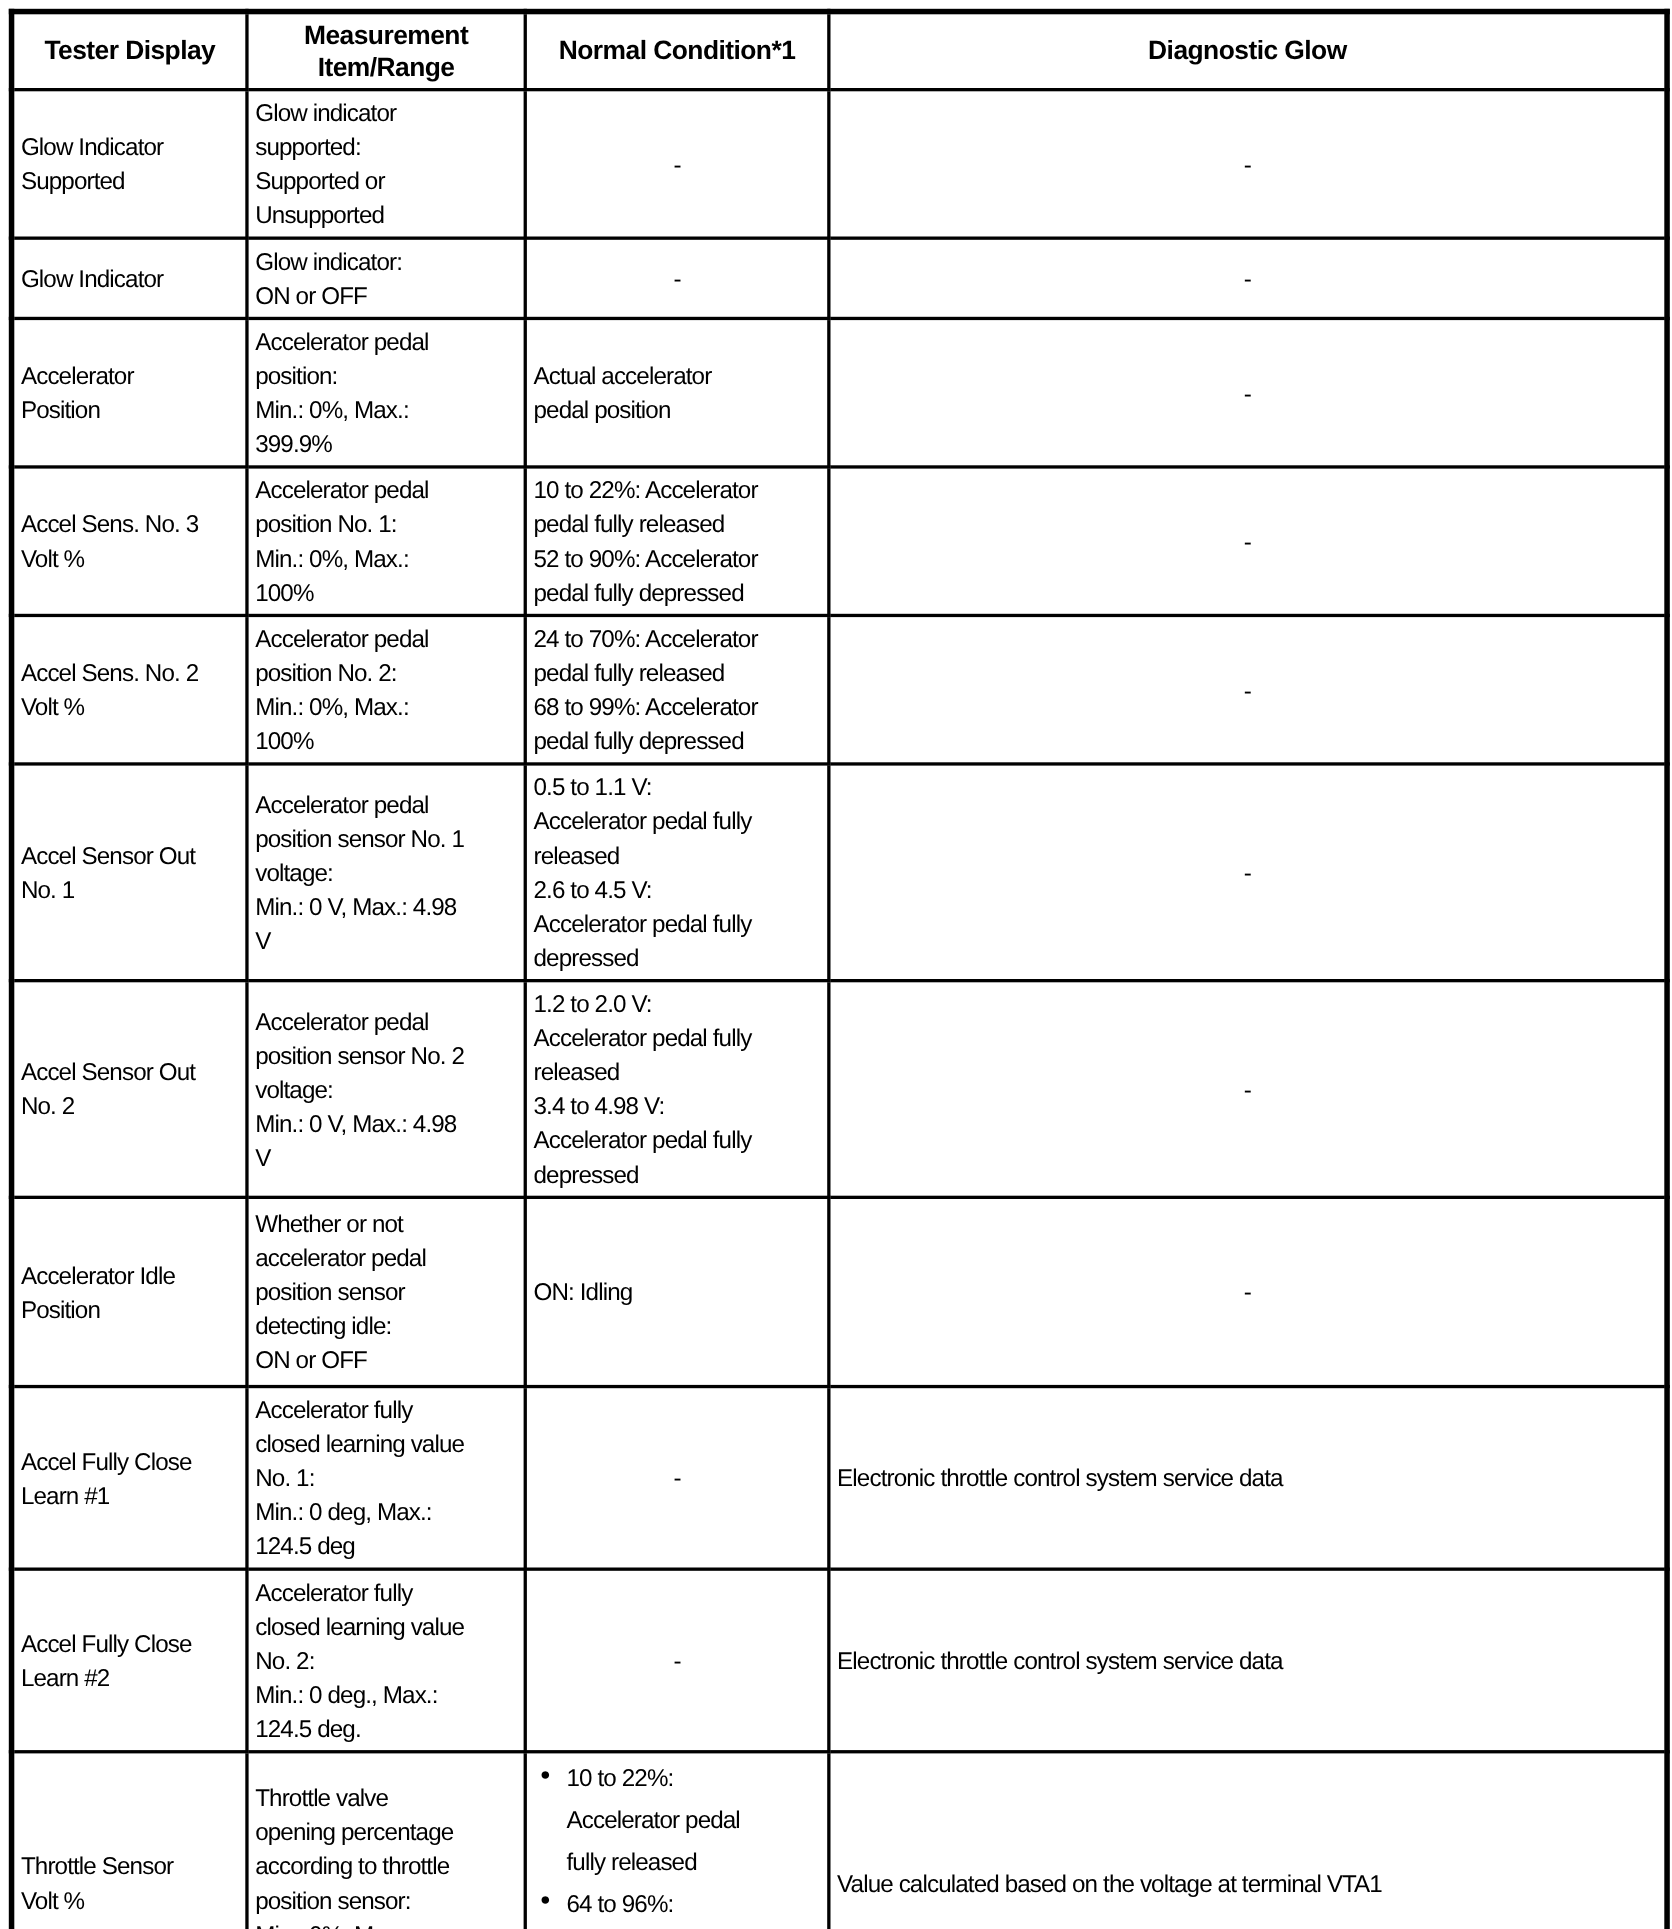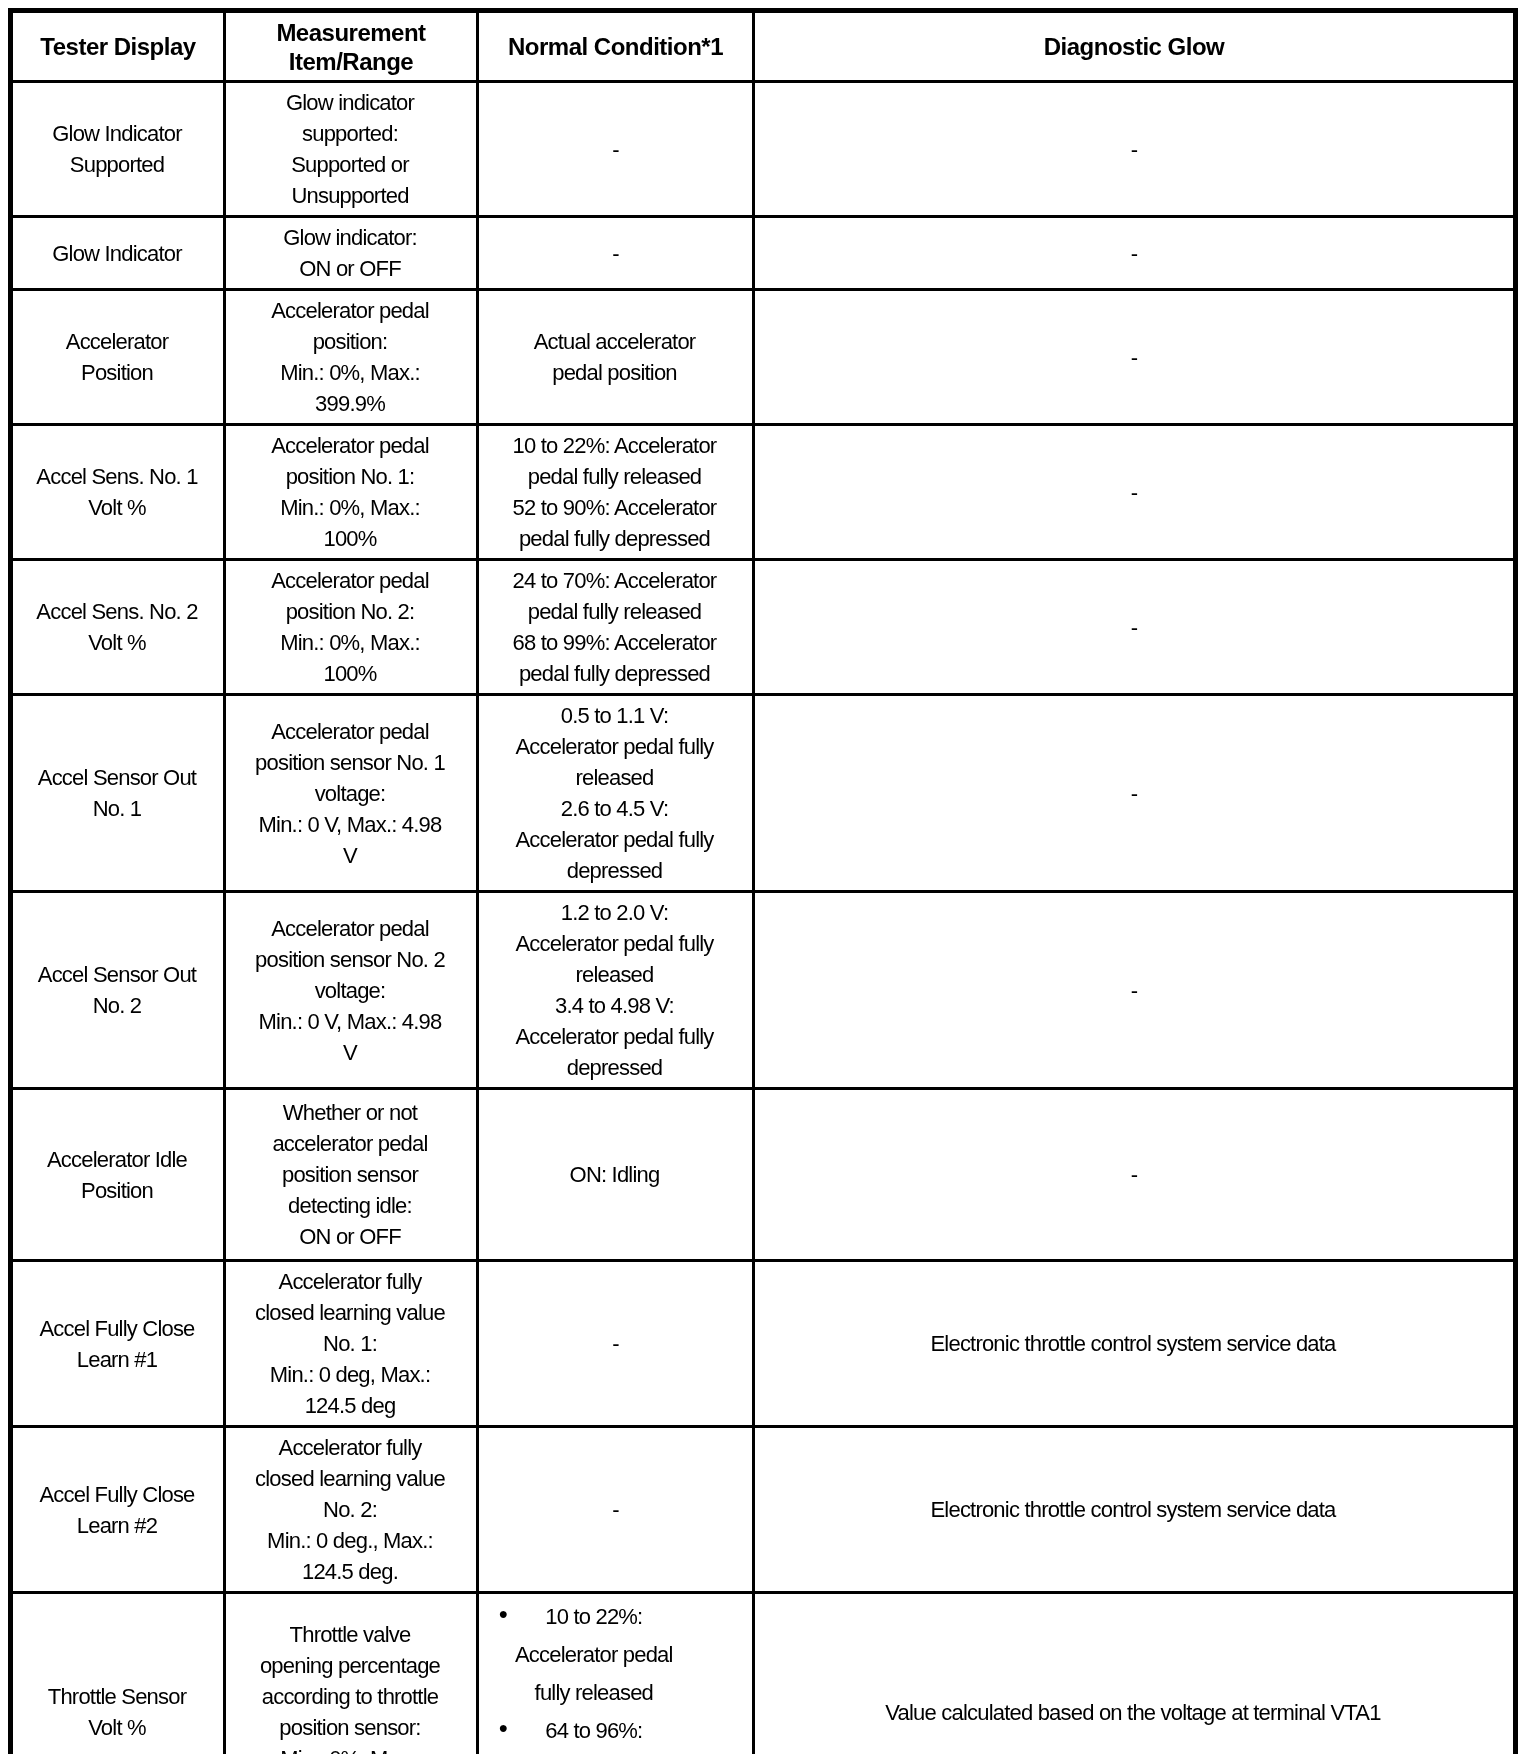--- a/index.html
+++ b/index.html
@@ -38,21 +38,21 @@
     text-align: center;
     vertical-align: middle;
     white-space: pre-line;
     padding: 2px 4px;
   }
   td.cell {
     font-size: 22px;
     letter-spacing: -0.8px;
     line-height: 31px;
     vertical-align: middle;
-    text-align: center;
+    text-align: left;
     white-space: pre-line;
     padding: 4px 8px 4px 6px;
   }
   td.cell.center {
     text-align: center;
     padding-left: 4px;
     padding-right: 4px;
   }
   td.cell.bullets {
     white-space: normal;
@@ -117,21 +117,21 @@
 Position</td>
         <td class="cell">Accelerator pedal
 position:
 Min.: 0%, Max.:
 399.9%</td>
         <td class="cell">Actual accelerator
 pedal position</td>
         <td class="cell center">-</td>
       </tr>
       <tr style="height:134px">
-        <td class="cell">Accel Sens. No. 1
+        <td class="cell">Accel Sens. No. 3
 Volt %</td>
         <td class="cell">Accelerator pedal
 position No. 1:
 Min.: 0%, Max.:
 100%</td>
         <td class="cell">10 to 22%: Accelerator
 pedal fully released
 52 to 90%: Accelerator
 pedal fully depressed</td>
         <td class="cell center">-</td>

